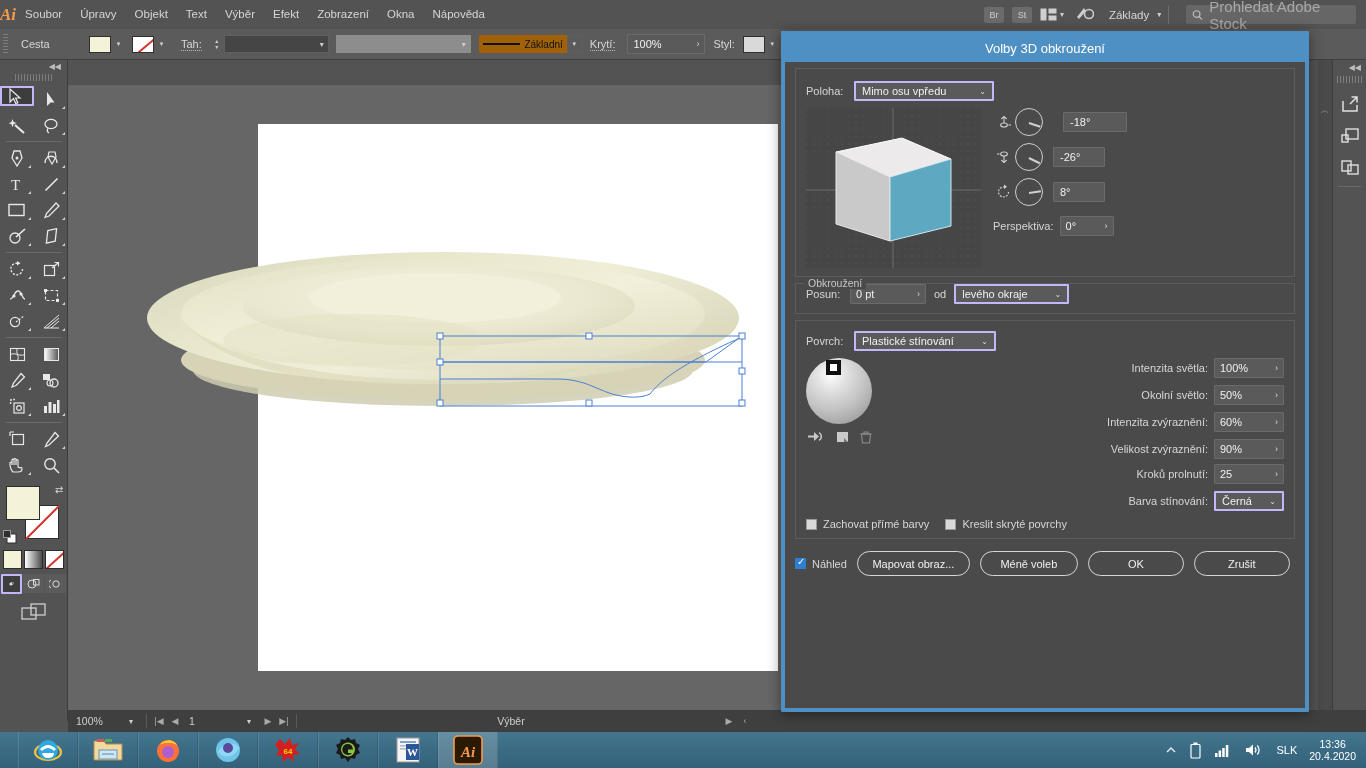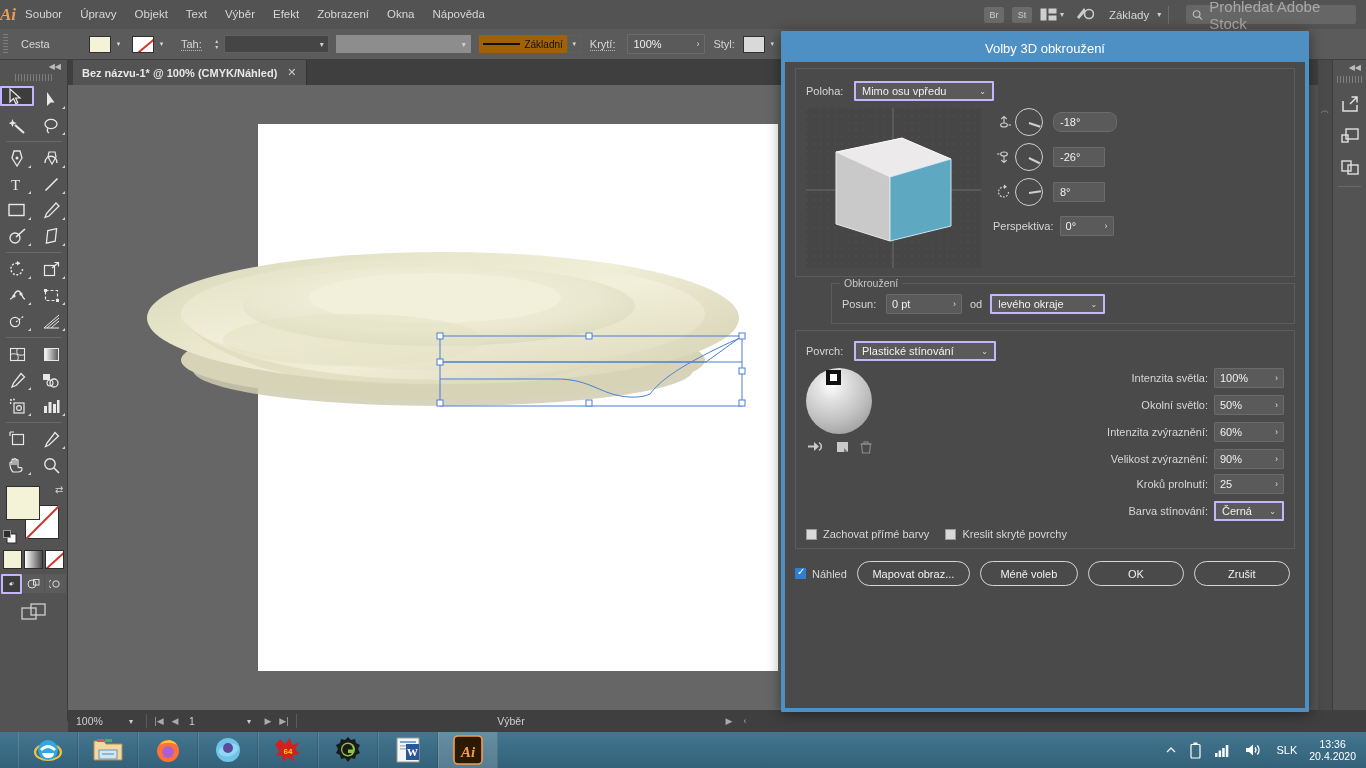--- a/index.html
+++ b/index.html
@@ -329,26 +329,20 @@
 
     <div style="margin-left:10px;">
       <svg width="17" height="17" viewBox="0 0 17 17">
         <circle cx="8.5" cy="8.5" r="7.2" fill="none" stroke="#d4d4d4" stroke-width="1.3"></circle>
         <ellipse cx="8.5" cy="8.5" rx="3.2" ry="7.2" fill="none" stroke="#d4d4d4" stroke-width="1"></ellipse>
         <line x1="1.3" y1="8.5" x2="15.7" y2="8.5" stroke="#d4d4d4" stroke-width="1"></line>
       </svg>
     </div>
   </div>
 
-  <div class="tabbar">
-    <div class="doctab">
-      <span>Bez názvu-1* @ 100% (CMYK/Náhled)</span>
-      <span class="x">✕</span>
-    </div>
-  </div>
 
   <div class="toolbar">
     <div class="tb-head">◀◀</div>
     <div class="tb-grip"></div>
 
     <div class="tgrid">
       <div class="tool sel">
         <svg width="15" height="17" viewBox="0 0 15 17">
             <path d="M2 1 L2 14 L5.5 10.6 L7.8 15.6 L9.8 14.7 L7.6 10 L12 10 Z" fill="none" stroke="#e8e8e8" stroke-width="1.2"></path>
           </svg>
@@ -749,21 +743,21 @@
               <div class="angle-ico">
                 <svg width="16" height="16" viewBox="0 0 16 16">
                   <ellipse cx="8" cy="11" rx="3.4" ry="2" fill="none" stroke="#d0d0d0" stroke-width="1.1"></ellipse>
                   <path d="M8 9 L8 3 M5.3 5 L8 2.4 L10.7 5" fill="none" stroke="#d0d0d0" stroke-width="1.1"></path>
                   <line x1="12.5" y1="11" x2="15" y2="11" stroke="#d0d0d0" stroke-width="1.1"></line>
                 </svg>
               </div>
               <div class="dial">
                 <div class="hand" style="width:12px;transform:rotate(18deg);"></div>
               </div>
-              <div class="inp" style="width:64px;margin-left:10px;border-radius:8px;">
+              <div class="inp" style="width:64px;margin-left:20px;">
                 <span>-18°</span>
               </div>
             </div>
 
             <div class="row">
               <div class="angle-ico">
                 <svg width="16" height="16" viewBox="0 0 16 16">
                   <ellipse cx="8" cy="5" rx="3.4" ry="2" fill="none" stroke="#d0d0d0" stroke-width="1.1"></ellipse>
                   <path d="M8 7 L8 13 M5.3 11 L8 13.6 L10.7 11" fill="none" stroke="#d0d0d0" stroke-width="1.1"></path>
                   <line x1="1" y1="5" x2="3.5" y2="5" stroke="#d0d0d0" stroke-width="1.1"></line>
@@ -796,21 +790,21 @@
               <div class="lbl">Perspektiva:</div>
               <div class="stepper" style="width:54px;margin-left:6px;">
                 <span>0°</span>
                 <span class="arw">›</span>
               </div>
             </div>
           </div>
         </div>
       </div>
 
-      <div class="group" style="padding-top:10px;margin-left:36px;">
+      <div class="group" style="padding-top:0;">
         <span class="grp-label">Obkroužení</span>
 
 
         <div class="row" style="margin-bottom:1px;">
           <div class="lbl" style="width:44px;">Posun:</div>
           <div class="stepper" style="width:76px;">
             <span>0 pt</span>
             <span class="arw">›</span>
           </div>
           <div class="lbl" style="margin:0 8px;">od</div>

